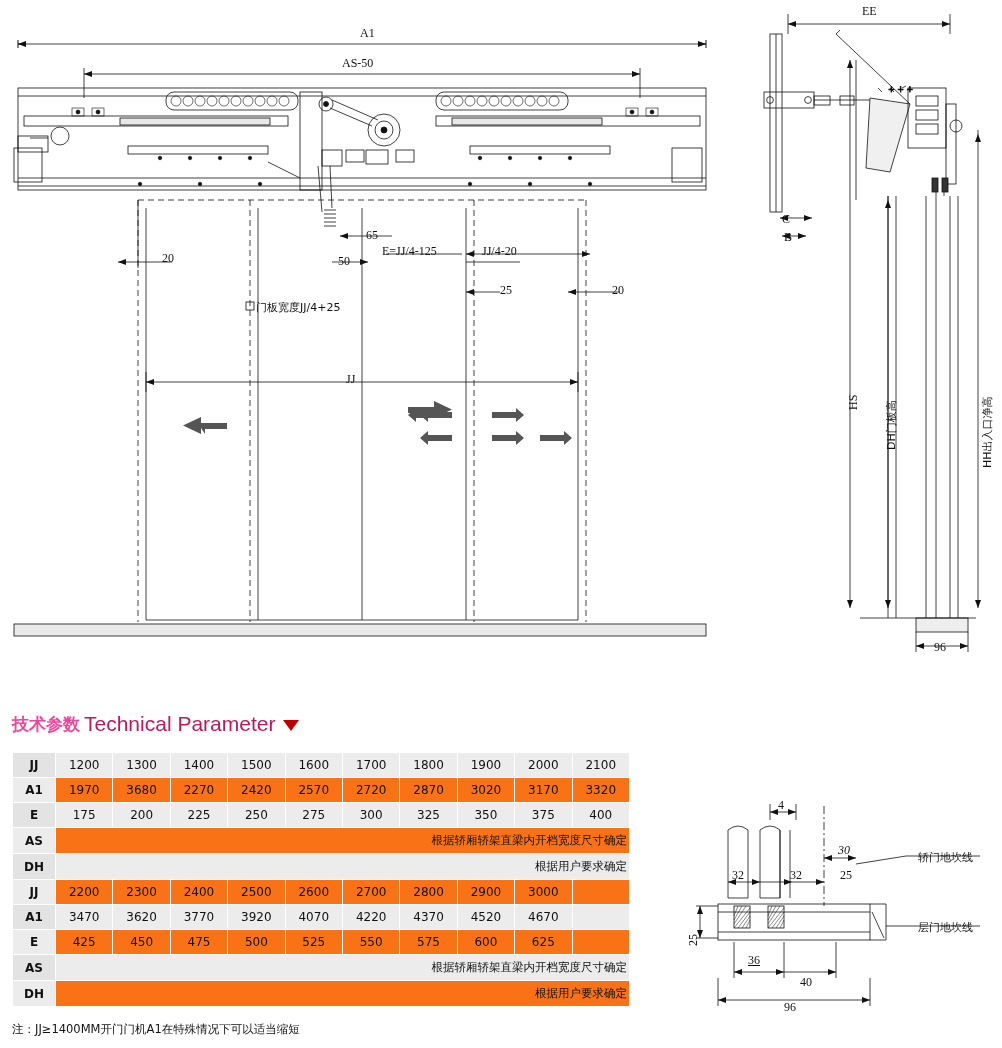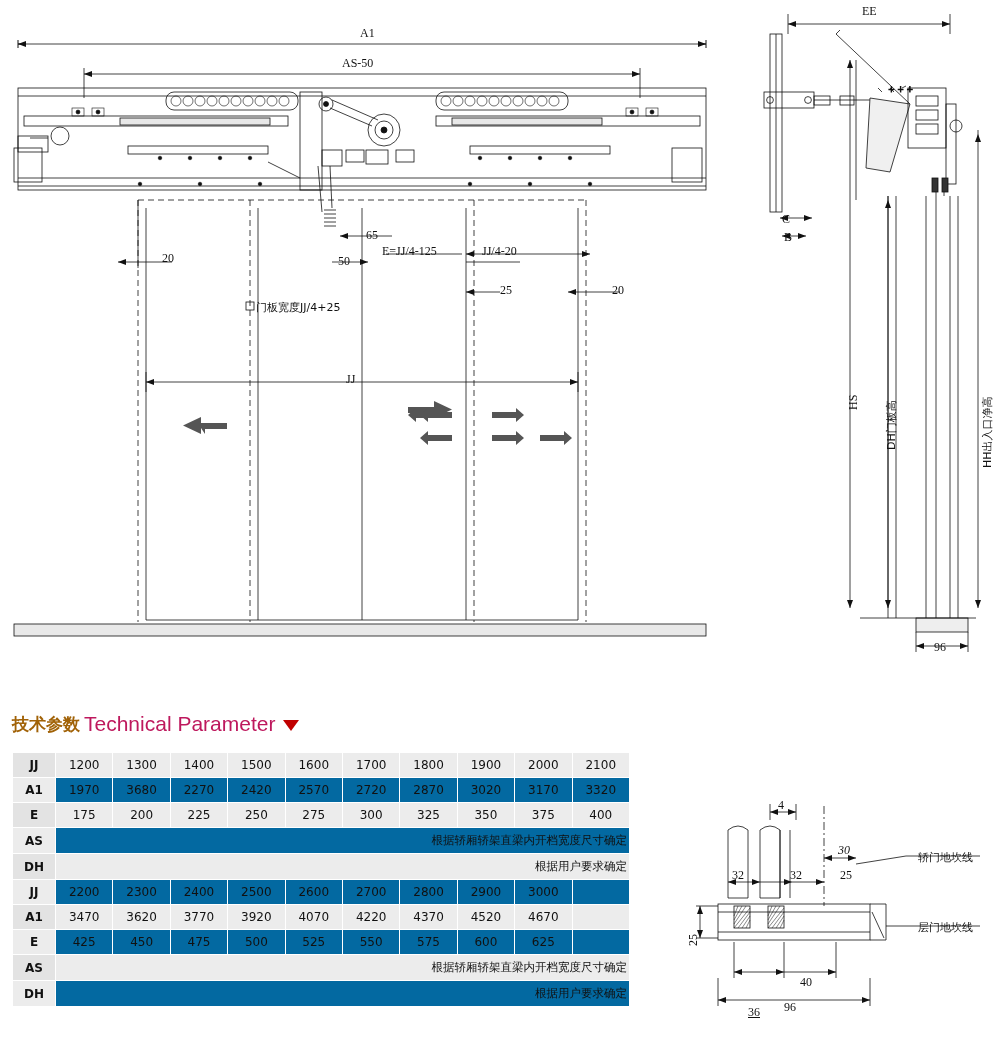--- a/index.html
+++ b/index.html
@@ -13,31 +13,31 @@
   }
   .stage{position:absolute;left:0;top:0;width:1002px;height:1048px;}
   .abs{position:absolute;}
   .lbl{position:absolute;font-family:"Liberation Serif",serif;font-size:12px;color:#111;white-space:nowrap;}
   .lbl.cn{font-family:"DejaVu Sans",sans-serif;font-size:11px;}
   .lbl.vert{transform-origin:0 0;}
   svg{display:block;}
 
   
   #tech-head{position:absolute;left:12px;top:712px;display:flex;align-items:center;gap:4px;}
-  #tech-head .cn-title{font-family:"DejaVu Sans",sans-serif;font-weight:bold;font-size:17px;color:#a16207;}
+  #tech-head .cn-title{font-family:"DejaVu Sans",sans-serif;font-weight:bold;font-size:17px;color:#ec4899;}
   #tech-head .en-title{font-family:Liberation Sans, sans-serif;font-size:21px;color:#be185d;}
   #tech-head .tri{width:0;height:0;border-left:8px solid transparent;border-right:8px solid transparent;border-top:11px solid #c00000;margin-left:4px;margin-top:3px;}
 
   
   table.param{position:absolute;left:12px;top:752px;border-collapse:collapse;width:618px;
     font-family:"DejaVu Sans",sans-serif;font-size:12px;}
   table.param td{border:1px solid #ffffff;padding:5px 2px;text-align:center;background:#ececec;height:14px;}
   table.param td.k{font-weight:bold;width:38px;background:#e3e3e3;}
   table.param td.note{text-align:right;padding-left:10px;font-size:11.5px;}
-  table.param tr.alt td{background:#0369a1;}
+  table.param tr.alt td{background:#f97316;}
   table.param tr.alt td.k{background:#ececec;}
 
   #note-line{position:absolute;left:12px;top:1022px;font-family:"DejaVu Sans",sans-serif;font-size:11.5px;color:#111;}
 </style>
 </head>
 <body>
 
 <div class="stage">
 
   <svg class="abs" style="left:0;top:0;" width="740" height="660">
@@ -354,21 +354,21 @@
       <path d="M226 140 L250 140 L320 140"></path>
     </g>
   </svg>
 
   <span class="lbl" style="left:778px;top:798px;">4</span>
   <span class="lbl" style="left:838px;top:843px;font-style:italic;">30</span>
   <span class="lbl" style="left:732px;top:868px;">32</span>
   <span class="lbl" style="left:790px;top:868px;">32</span>
   <span class="lbl" style="left:840px;top:868px;">25</span>
   <span class="lbl vert" style="left:686px;top:946px;transform:rotate(-90deg);">25</span>
-  <span class="lbl" style="left:748px;top:1005px;text-decoration:underline;">36</span>
+  <span class="lbl" style="left:748px;top:953px;text-decoration:underline;">36</span>
   <span class="lbl" style="left:800px;top:975px;">40</span>
   <span class="lbl" style="left:784px;top:1000px;">96</span>
   <span class="lbl cn" style="left:918px;top:850px;">轿门地坎线</span>
   <span class="lbl cn" style="left:918px;top:920px;">层门地坎线</span>
 
   <div id="tech-head">
     <span class="cn-title">技术参数</span>
     <span class="en-title">Technical Parameter</span>
     <span class="tri"></span>
   </div>
@@ -465,13 +465,14 @@
           <td class="k">AS</td>
           <td class="note" colspan="10">根据轿厢轿架直梁内开档宽度尺寸确定</td>
         </tr>
         <tr class="alt">
           <td class="k">DH</td>
           <td class="note" colspan="10">根据用户要求确定</td>
         </tr>
       </tbody>
   </table>
 
+  <div id="note-line">注：JJ≥1400MM开门门机A1在特殊情况下可以适当缩短</div>
 </div>
 
 </body></html>

